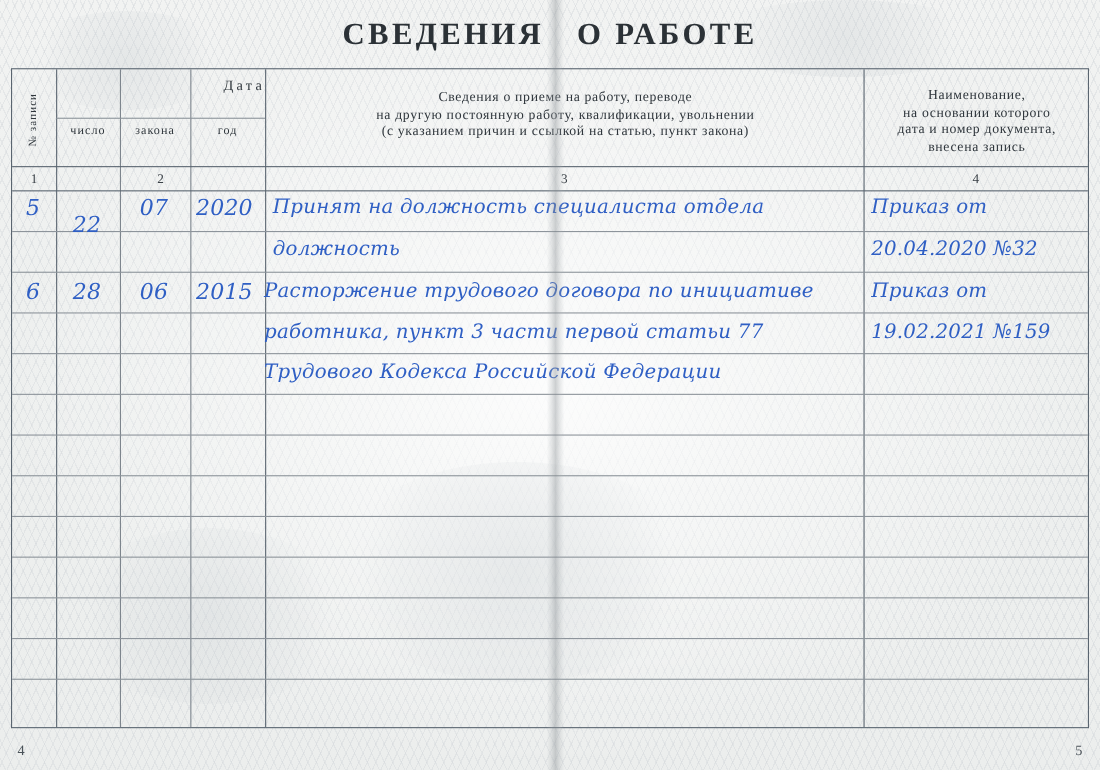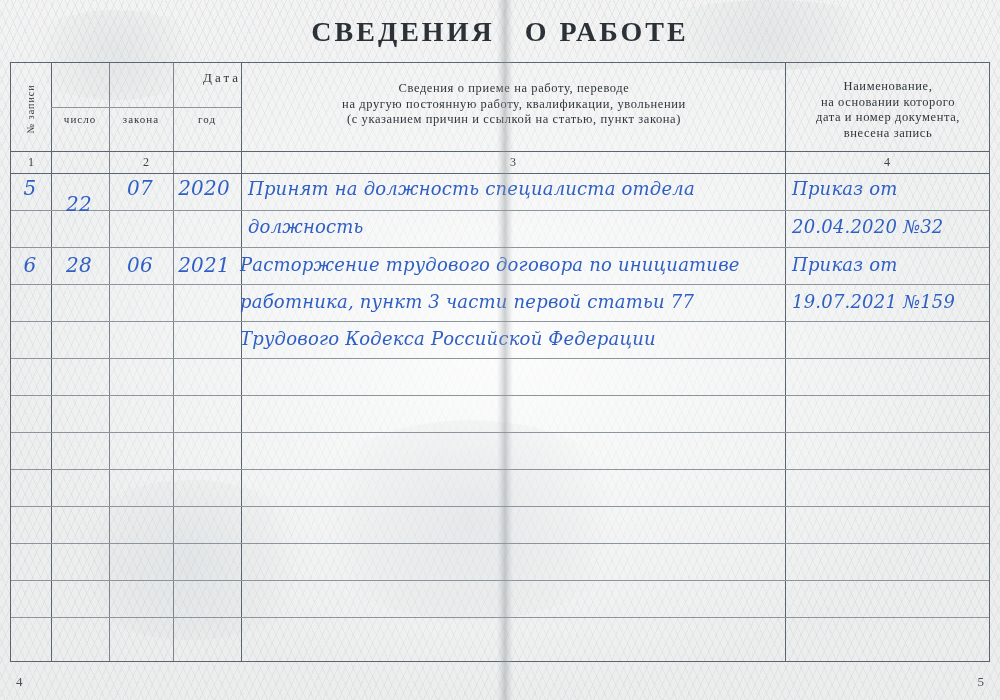--- a/index.html
+++ b/index.html
@@ -246,23 +246,23 @@
   <div class="hand num" style="left:108px; top:176px; width:64px;">07</div>
   <div class="hand num" style="left:168px; top:176px; width:72px;">2020</div>
   <div class="hand" style="left:248px; top:178px;">Принят на должность специалиста отдела</div>
   <div class="hand" style="left:248px; top:216px;">должность</div>
   <div class="hand" style="left:792px; top:178px;">Приказ от</div>
   <div class="hand" style="left:792px; top:216px;">20.04.2020 №32</div>
 
   <div class="hand num" style="left:10px;  top:253px; width:40px;">6</div>
   <div class="hand num" style="left:50px;  top:253px; width:58px;">28</div>
   <div class="hand num" style="left:108px; top:253px; width:64px;">06</div>
-  <div class="hand num" style="left:168px; top:253px; width:72px;">2021</div>
+  <div class="hand num" style="left:168px; top:253px; width:72px;">2015</div>
   <div class="hand" style="left:240px; top:254px;">Расторжение трудового договора по инициативе</div>
   <div class="hand" style="left:240px; top:291px;">работника, пункт 3 части первой статьи 77</div>
   <div class="hand" style="left:240px; top:328px;">Трудового Кодекса Российской Федерации</div>
   <div class="hand" style="left:792px; top:254px;">Приказ от</div>
-  <div class="hand" style="left:792px; top:291px;">19.07.2021 №159</div>
+  <div class="hand" style="left:792px; top:291px;">19.02.2021 №159</div>
 
   <div class="pagenum" id="pagenum-left">4</div>
   <div class="pagenum" id="pagenum-right">5</div>
 
 </div>
 
 </body></html>

